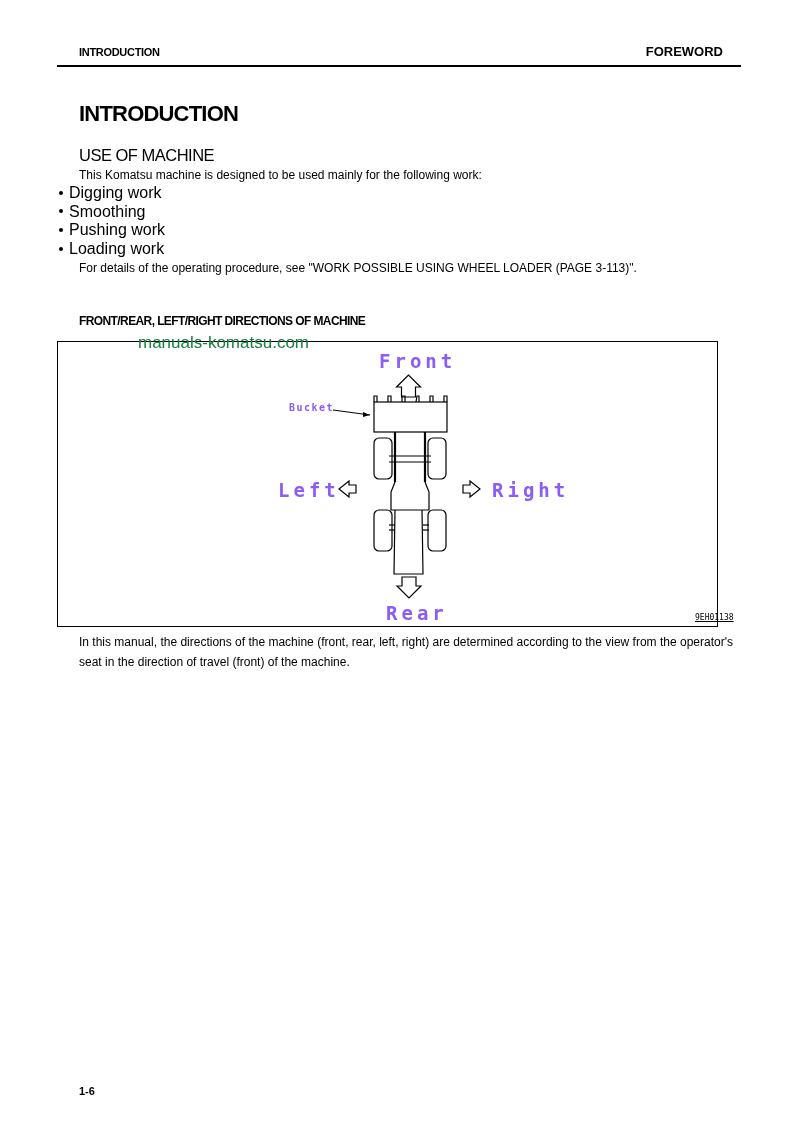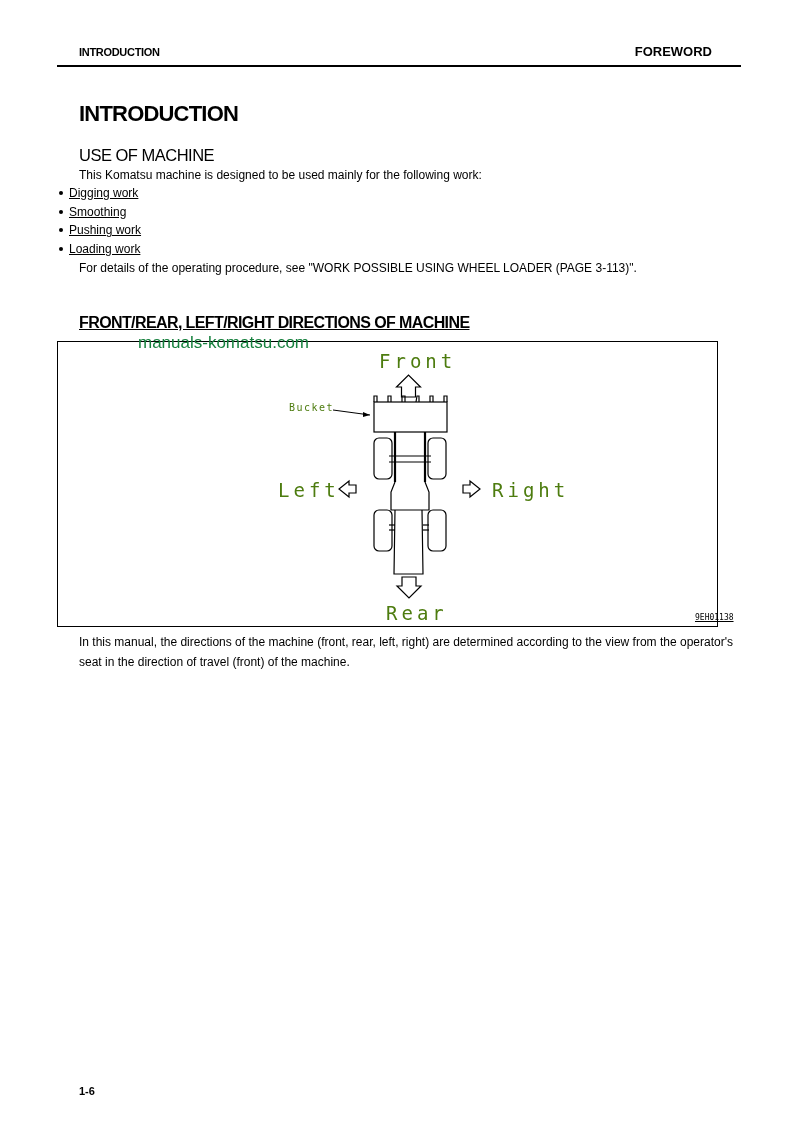--- a/index.html
+++ b/index.html
@@ -1,33 +1,33 @@
 <!DOCTYPE html>
 <html><head>
 <meta charset="utf-8">
 <style>
   html, body { margin:0; padding:0; background:#fff; }
   body { width:793px; height:1123px; position:relative; overflow:hidden;
          font-family:"Liberation Sans", sans-serif; color:#000; }
   .abs { position:absolute;padding-left:22px; }
   .hdr-left { left:57px; top:46px; font-size:11px; font-weight:bold; letter-spacing:-0.3px; }
-  .hdr-right { right:81px; top:44px; font-size:13px; font-weight:bold;margin-left:26px; }
+  .hdr-right { right:70px; top:44px; font-size:13px; font-weight:bold;margin-left:26px; }
   .hdr-rule { left:57px; top:65px; width:662px; height:2px; background:#000; }
   .h1 { left:57px; top:101px; font-size:22px; font-weight:bold; letter-spacing:-0.8px; }
   .h2 { left:57px; top:146px; font-size:16.5px; font-weight:normal; letter-spacing:-0.5px; }
   .body-text { font-size:12px; line-height:18px; }
   .intro { left:57px; top:166px; }
   ul.bullets { list-style:none; margin:0; padding:0; left:59px; top:184px; }
-  ul.bullets li { font-size:12px; line-height:18.7px;text-decoration:underline; }
+  ul.bullets li { font-size:16px; line-height:18.7px; }
   ul.bullets li .dot { display:inline-block; width:4px; height:4px; border-radius:50%; background:#000; margin-right:6px; vertical-align:middle; position:relative; top:-1px; }
   .details { left:57px; top:259px; }
-  .h3 { left:57px; top:314px; font-size:16px; font-weight:bold; letter-spacing:-0.6px;text-decoration:underline; }
+  .h3 { left:57px; top:314px; font-size:12px; font-weight:bold; letter-spacing:-0.6px; }
   .figure { left:57px; top:341px; width:661px; height:286px; border:1px solid #000; box-sizing:border-box; }
   .watermark { left:116px; top:333px; font-size:17px; color:#15803d; letter-spacing:0px; }
-  .lbl { font-family:"DejaVu Sans Mono", monospace; font-weight:normal; color:#4d7c0f; }
+  .lbl { font-family:"DejaVu Sans Mono", monospace; font-weight:bold; color:#8b5cf6; }
   .fig-code { font-size:8px; font-family:"DejaVu Sans Mono", monospace;text-decoration:underline; }
   .caption { left:57px; top:632px; width:665px; font-size:12px; line-height:20px; }
   .page-num { left:57px; top:1085px; font-size:11px; font-weight:bold; }
 </style>
 </head>
 <body>
 
 <div class="abs hdr-left">INTRODUCTION</div>
 <div class="abs hdr-right">FOREWORD</div>
 <div class="abs hdr-rule"></div>

